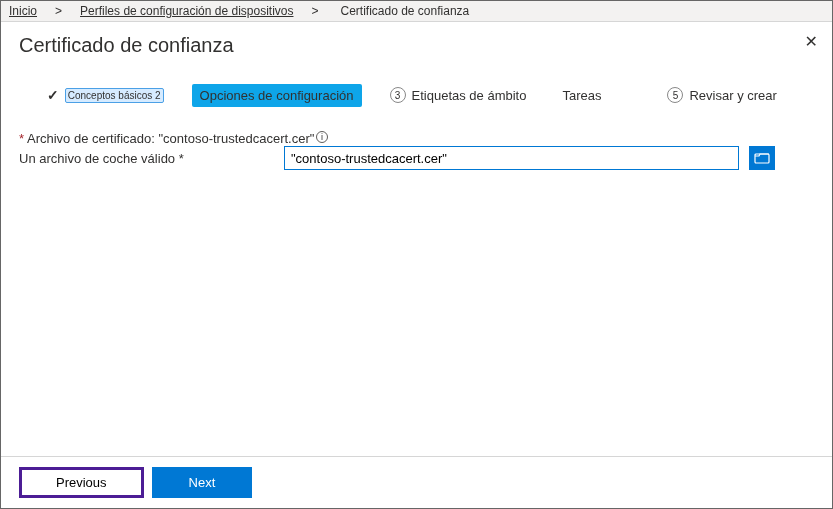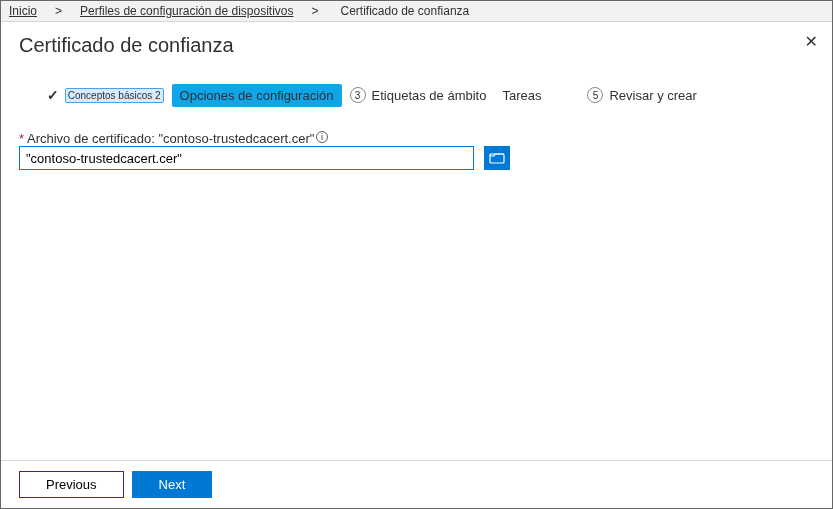--- a/index.html
+++ b/index.html
@@ -9,21 +9,21 @@
     .breadcrumb span { color: #323130; }
     .breadcrumb .bc-item { text-decoration: underline; }
     .breadcrumb .bc-sep { text-decoration: none; }
     .breadcrumb .bc-current { text-decoration: none; padding-left: 4px; }
 
     .panel { padding: 8px 18px; position: relative; }
     .page-title { font-size: 20px; font-weight: 400; color: #323130; margin-top: 4px; }
     .page-subtitle { font-size: 11px; color: #605e5c; margin-top: 0px; }
     .close-btn { position: absolute; right: 14px; top: 10px; font-size: 16px; color: #323130; cursor: pointer; background: none; border: none; }
 
-    .wizard { display: flex; align-items: center; gap: 0; margin-top: 26px; margin-left: 20px; }
+    .wizard { display: flex; align-items: center; gap: 20px; margin-top: 26px; margin-left: 20px; }
     .wiz-step { display: flex; align-items: center; gap: 6px; padding: 4px 8px; font-size: 13px; }
     .wiz-step.done .chk { font-weight: bold; color: #323130; }
     .wiz-step.done .lbl { color: #323130; font-size: 10px; border-bottom: 1px dotted #666; padding: 1px 2px; background: #d6ebff; border: 1px solid #4ba0e6; border-radius: 2px; }
     .wiz-step.active { background: #0ea5e9; border-radius: 2px; }
     .wiz-step.active .lbl { font-weight: 400; }
     .wiz-num { display: inline-flex; align-items: center; justify-content: center; width: 16px; height: 16px; border: 1px solid #888; border-radius: 50%; font-size: 10px; }
     .chk::before { content: "✓"; font-size: 14px; font-weight: bold; }
     .wiz-step .lbl { color: #323130; }
     .wiz-step.pending .lbl { color: #323130; }
     .wiz-step.gap { margin-left: 30px; }
@@ -33,21 +33,21 @@
     .req { color: #a4262c; }
     .info-icon { display: inline-flex; width: 12px; height: 12px; border: 1px solid #605e5c; border-radius: 50%; font-size: 9px; align-items: center; justify-content: center; margin-left: -2px; vertical-align: top; }
 
     .field-row { display: flex; align-items: center; gap: 10px; }
     .field-label { width: 255px; font-size: 13px; }
     .field-input { flex: 0 0 455px; height: 24px; border: 1px solid #0078d4; padding: 2px 6px; font-size: 13px; font-family: inherit; }
     .browse-btn { width: 26px; height: 24px; background: #0078d4; display: flex; align-items: center; justify-content: center; cursor: pointer; border: none; }
     .browse-icon { width: 16px; height: 12px; }
 
     .footer { position: absolute; bottom: 0; left: 0; right: 0; border-top: 1px solid #d6d6d6; padding: 10px 18px; display: flex; gap: 8px; }
-    .btn { padding: 5px 26px; font-size: 13px; cursor: pointer; border: 1px solid #4c1d95; background: #fff; }
+    .btn { padding: 5px 34px; font-size: 13px; cursor: pointer; border: 3px solid #4c1d95; background: #fff; }
     .btn.primary { background: #0078d4; color: #fff; border-color: #0078d4; }
   </style>
 </head>
 <body>
 
 <div class="breadcrumb">
   <span class="bc-item">Inicio</span>
   <span class="bc-sep">&gt;</span>
   <span class="bc-item">Perfiles de configuración de dispositivos</span>
   <span class="bc-sep">&gt;</span>
@@ -83,20 +83,21 @@
   </div>
 
   <div class="form-area">
     <div class="cert-line">
       <span class="req">* </span>
       <span>Archivo de certificado: </span><span>"contoso-trustedcacert.cer"</span>
       <span class="info-icon">i</span>
     </div>
 
     <div class="field-row">
+      <div class="field-label">Un archivo de coche válido *</div>
       <input class="field-input" type="text" value="&quot;contoso-trustedcacert.cer&quot;" style="">
       <button class="browse-btn">
         <svg class="browse-icon" viewBox="0 0 16 12" fill="none" stroke="#fff" stroke-width="1.2">
           <rect x="1" y="2" width="14" height="9" rx="1"></rect>
           <path d="M1 4 L5 4 L6 2 L15 2"></path>
         </svg>
       </button>
     </div>
   </div>
 </div>

